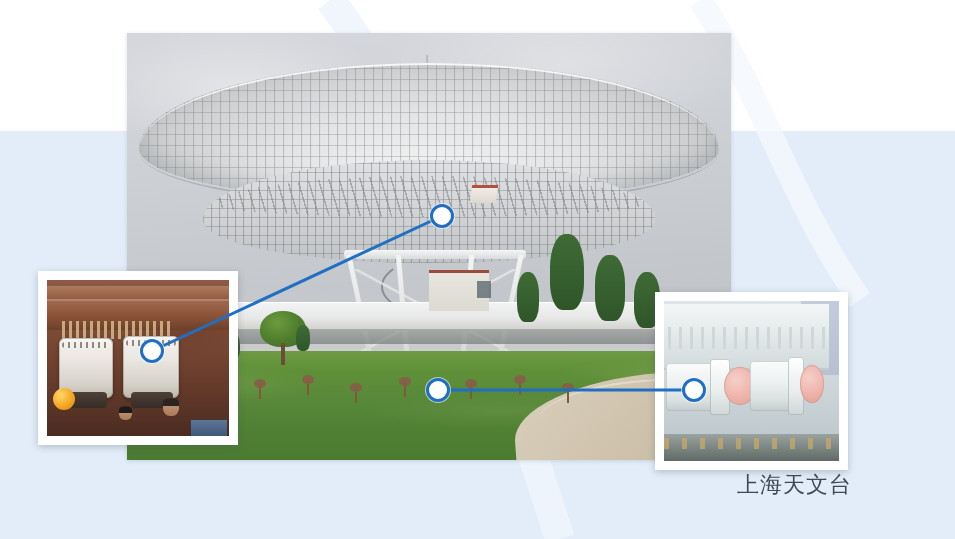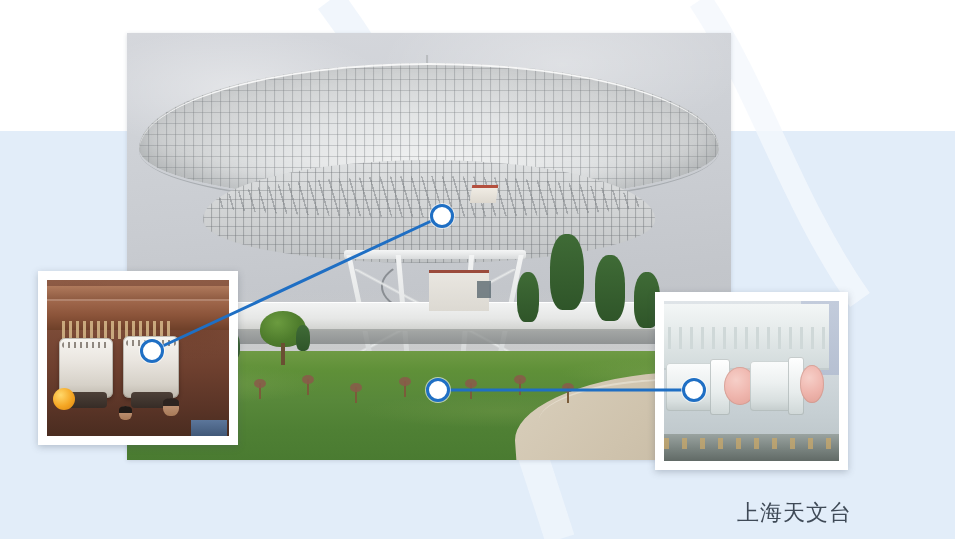--- a/index.html
+++ b/index.html
@@ -286,21 +286,21 @@
   
   .tan-strip{
     position:absolute;left:681px;top:455px;width:50px;height:9px;
     background:linear-gradient(180deg,#cdbfab 0%,#bdae99 100%);
   }
 
   
   .caption{
     position:absolute;left:737px;top:470px;
     font-family:"DejaVu Serif", serif;
-    font-size:22px;color:#3f4a57;letter-spacing:1px;white-space:nowrap;margin-top:28px;
+    font-size:22px;color:#3f4a57;letter-spacing:1px;white-space:nowrap;
   }
 </style>
 </head>
 <body>
 
 <div id="stage">
 
   <div class="bg-white" style="background: rgb(255, 255, 255);"></div>
   <div class="bg-blue" style="background: rgb(226, 237, 249);"></div>
 

